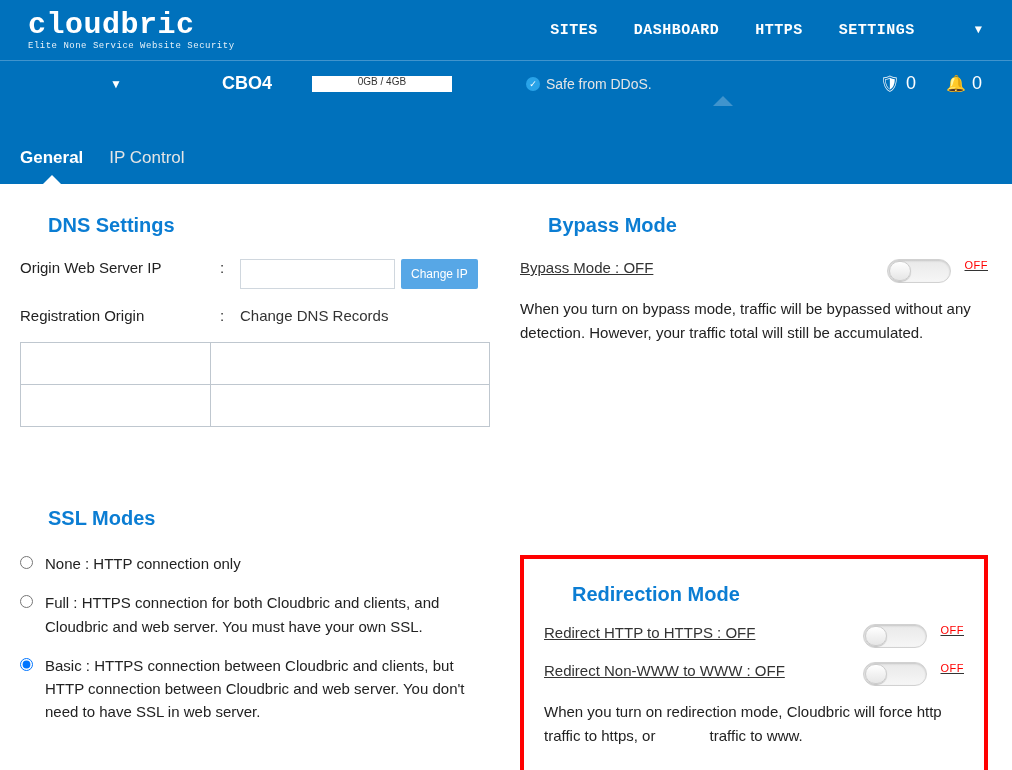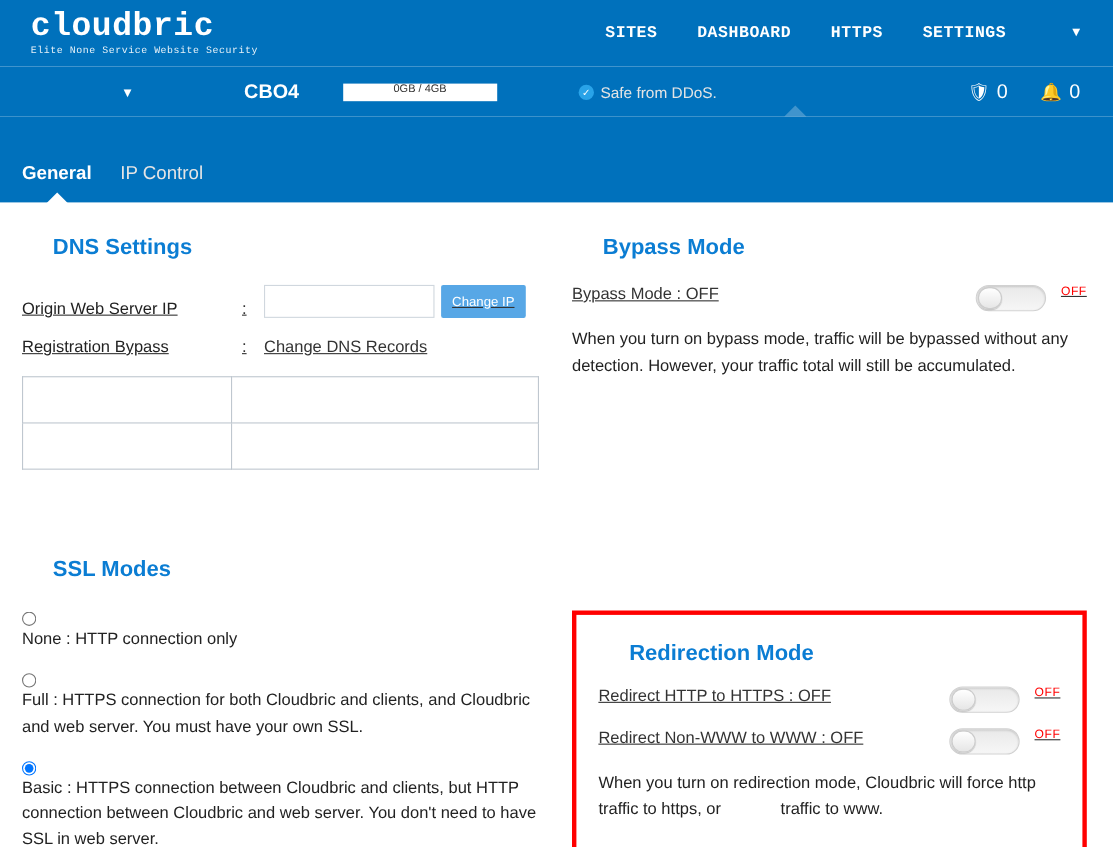--- a/index.html
+++ b/index.html
@@ -79,42 +79,42 @@
   }
 
   
   .content { display:flex; gap:0; padding: 30px 24px 30px 20px; }
   .col { flex:1; }
   .col + .col { margin-left: 30px; }
 
   h2.section {
     color:#0b7dd3; font-size:20px; font-weight:600; margin-bottom:22px;margin-left:28px;
   }
-  .row { display:flex; align-items:flex-end; margin-bottom:18px; font-size:15px;text-decoration:underline;}
+  .row { display:flex; align-items:flex-start; margin-bottom:18px; font-size:15px;}
   .row .lab { width:200px; color:#222; }
   .row .colon { width:20px; }
   .ip-input{
     width:155px; height:30px; border:1px solid #d0d7de; padding:4px 6px; font-size:14px;
   }
   .btn-change{
     margin-left:6px; background:#57a7e6; color:#fff; border:none;
     height:30px; padding:0 10px; font-size:12px; cursor:pointer; border-radius:2px;
   }
   .dns-note{ font-size:15px; color:#222; margin:10px 0 8px; }
   table.dns {
     border-collapse:collapse; width:470px;
   }
   table.dns td{
     border:1px solid #bfc7cf; height:42px; padding:0 10px; font-size:14px;
   }
   table.dns td:first-child{ width:190px; }
 
   
   .ssl-group{ margin-top:80px; }
-  .radio-row{ display:flex; align-items:flex-start; margin-bottom:16px; font-size:15px; line-height:1.55;flex-direction:column; }
+  .radio-row{ display:flex; align-items:flex-start; margin-bottom:16px; font-size:15px; line-height:1.55; }
   .radio-row input{ margin-top:4px; margin-right:12px; flex:0 0 auto; }
   .radio-row .text{ flex:1; color:#222; }
 
   
   .toggle-row{ display:flex; align-items:flex-start; margin-bottom:14px;text-decoration:underline; }
   .toggle-row .tlabel{ font-size:15px; flex:1; }
   .switch{
     width:64px;height:24px;border-radius:14px;
     background:linear-gradient(#e9e9e9,#f6f6f6);
     border:1px solid #d1d1d1; position:relative; cursor:pointer;
@@ -183,21 +183,21 @@
     <h2 class="section">DNS Settings</h2>
 
     <div class="row">
       <span class="lab">Origin Web Server IP</span>
       <span class="colon">:</span>
       <input class="ip-input" type="text" style="">
       <button class="btn-change">Change IP</button>
     </div>
 
     <div class="row">
-      <span class="lab">Registration Bypass</span>
+      <span class="lab">Registration Origin</span>
       <span class="colon">:</span>
       <span>Change DNS Records</span>
     </div>
 
     <table class="dns">
       <tbody>
           <tr>
         <td></td>
         <td></td>
       </tr>

